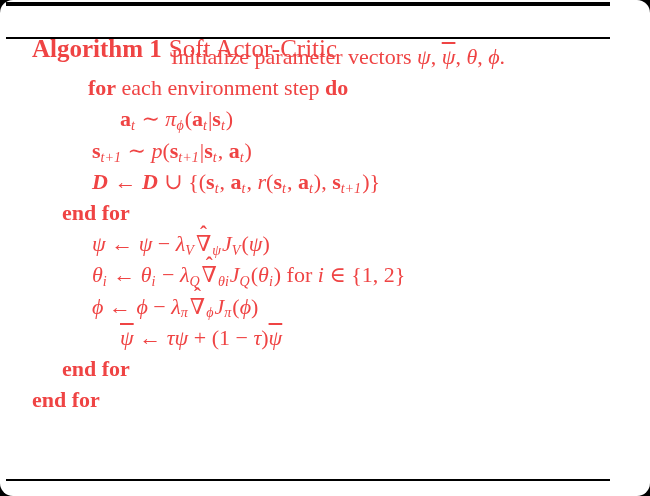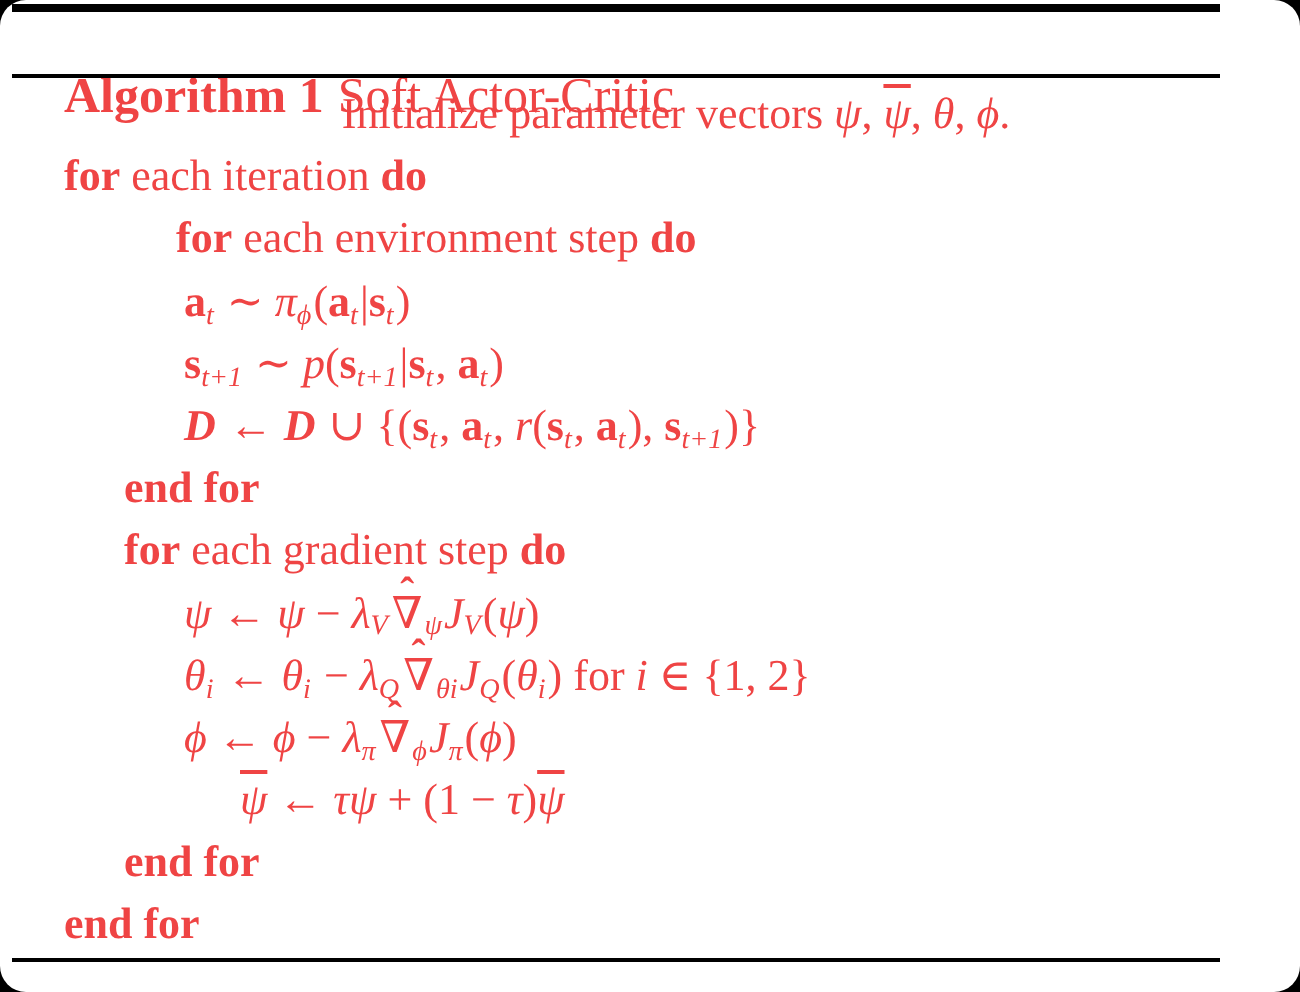--- a/index.html
+++ b/index.html
@@ -75,27 +75,25 @@
 <body>
 
 <div class="card">
   <div class="rule top"></div>
   <div class="title">
     <span class="label">Algorithm 1</span><span class="name">Soft Actor-Critic</span>
   </div>
   <div class="rule mid"></div>
   <div class="algo-body" id="algo-body">
       <div class="line" style="padding-left: 32px; text-align: center;"><span class="t">Initialize parameter vectors </span><span class="v">ψ</span><span class="t">, </span><span class="bar">ψ</span><span class="t">, </span><span class="v">θ</span><span class="t">, </span><span class="v">ϕ</span><span class="t">.</span></div>
-      <div class="line" style="padding-left: 32px;"><span class="kw">for</span><span class="t"> each iteration </span><span class="kw">do</span></div>
       <div class="line" style="padding-left: 88px;"><span class="kw">for</span><span class="t"> each environment step </span><span class="kw">do</span></div>
-      <div class="line" style="padding-left: 92px;"><span class="b">a</span><span class="sub">t</span><span class="o"> ∼ </span><span class="v">π</span><span class="sub">ϕ</span><span class="t">(</span><span class="b">a</span><span class="sub">t</span><span class="t">|</span><span class="b">s</span><span class="sub">t</span><span class="t">)</span></div>
+      <div class="line" style="padding-left: 120px;"><span class="b">a</span><span class="sub">t</span><span class="o"> ∼ </span><span class="v">π</span><span class="sub">ϕ</span><span class="t">(</span><span class="b">a</span><span class="sub">t</span><span class="t">|</span><span class="b">s</span><span class="sub">t</span><span class="t">)</span></div>
       <div class="line" style="padding-left: 92px;"><span class="b">s</span><span class="sub">t+1</span><span class="o"> ∼ </span><span class="v">p</span><span class="t">(</span><span class="b">s</span><span class="sub">t+1</span><span class="t">|</span><span class="b">s</span><span class="sub">t</span><span class="t">, </span><span class="b">a</span><span class="sub">t</span><span class="t">)</span></div>
       <div class="line" style="padding-left: 92px;"><span class="cal">D</span><span class="o"> ← </span><span class="cal">D</span><span class="o"> ∪ </span><span class="t">{(</span><span class="b">s</span><span class="sub">t</span><span class="t">, </span><span class="b">a</span><span class="sub">t</span><span class="t">, </span><span class="v">r</span><span class="t">(</span><span class="b">s</span><span class="sub">t</span><span class="t">, </span><span class="b">a</span><span class="sub">t</span><span class="t">), </span><span class="b">s</span><span class="sub">t+1</span><span class="t">)}</span></div>
       <div class="line" style="padding-left: 62px;"><span class="kw">end for</span></div>
-      <div class="line" style="padding-left: 62px;"><span class="kw">for</span><span class="t"> each gradient step </span><span class="kw">do</span></div>
       <div class="line" style="padding-left: 92px;"><span class="v">ψ</span><span class="o"> ← </span><span class="v">ψ</span><span class="o"> − </span><span class="v">λ</span><span class="sub">V</span><span class="nh"><span class="hat">ˆ</span>∇</span><span class="sub">ψ</span><span class="v">J</span><span class="sub">V</span><span class="t">(</span><span class="v">ψ</span><span class="t">)</span></div>
       <div class="line" style="padding-left: 92px;"><span class="v">θ</span><span class="sub">i</span><span class="o"> ← </span><span class="v">θ</span><span class="sub">i</span><span class="o"> − </span><span class="v">λ</span><span class="sub">Q</span><span class="nh"><span class="hat">ˆ</span>∇</span><span class="sub">θi</span><span class="v">J</span><span class="sub">Q</span><span class="t">(</span><span class="v">θ</span><span class="sub">i</span><span class="t">) for </span><span class="v">i</span><span class="o"> ∈ </span><span class="t">{1, 2}</span></div>
       <div class="line" style="padding-left: 92px;"><span class="v">ϕ</span><span class="o"> ← </span><span class="v">ϕ</span><span class="o"> − </span><span class="v">λ</span><span class="sub">π</span><span class="nh"><span class="hat">ˆ</span>∇</span><span class="sub">ϕ</span><span class="v">J</span><span class="sub">π</span><span class="t">(</span><span class="v">ϕ</span><span class="t">)</span></div>
       <div class="line" style="padding-left: 120px;"><span class="bar">ψ</span><span class="o"> ← </span><span class="v">τ</span><span class="v">ψ</span><span class="o"> + </span><span class="t">(1 − </span><span class="v">τ</span><span class="t">)</span><span class="bar">ψ</span></div>
       <div class="line" style="padding-left: 62px;"><span class="kw">end for</span></div>
       <div class="line" style="padding-left: 32px;"><span class="kw">end for</span></div>
     </div>
   <div class="rule bottom"></div>
 </div>
 

